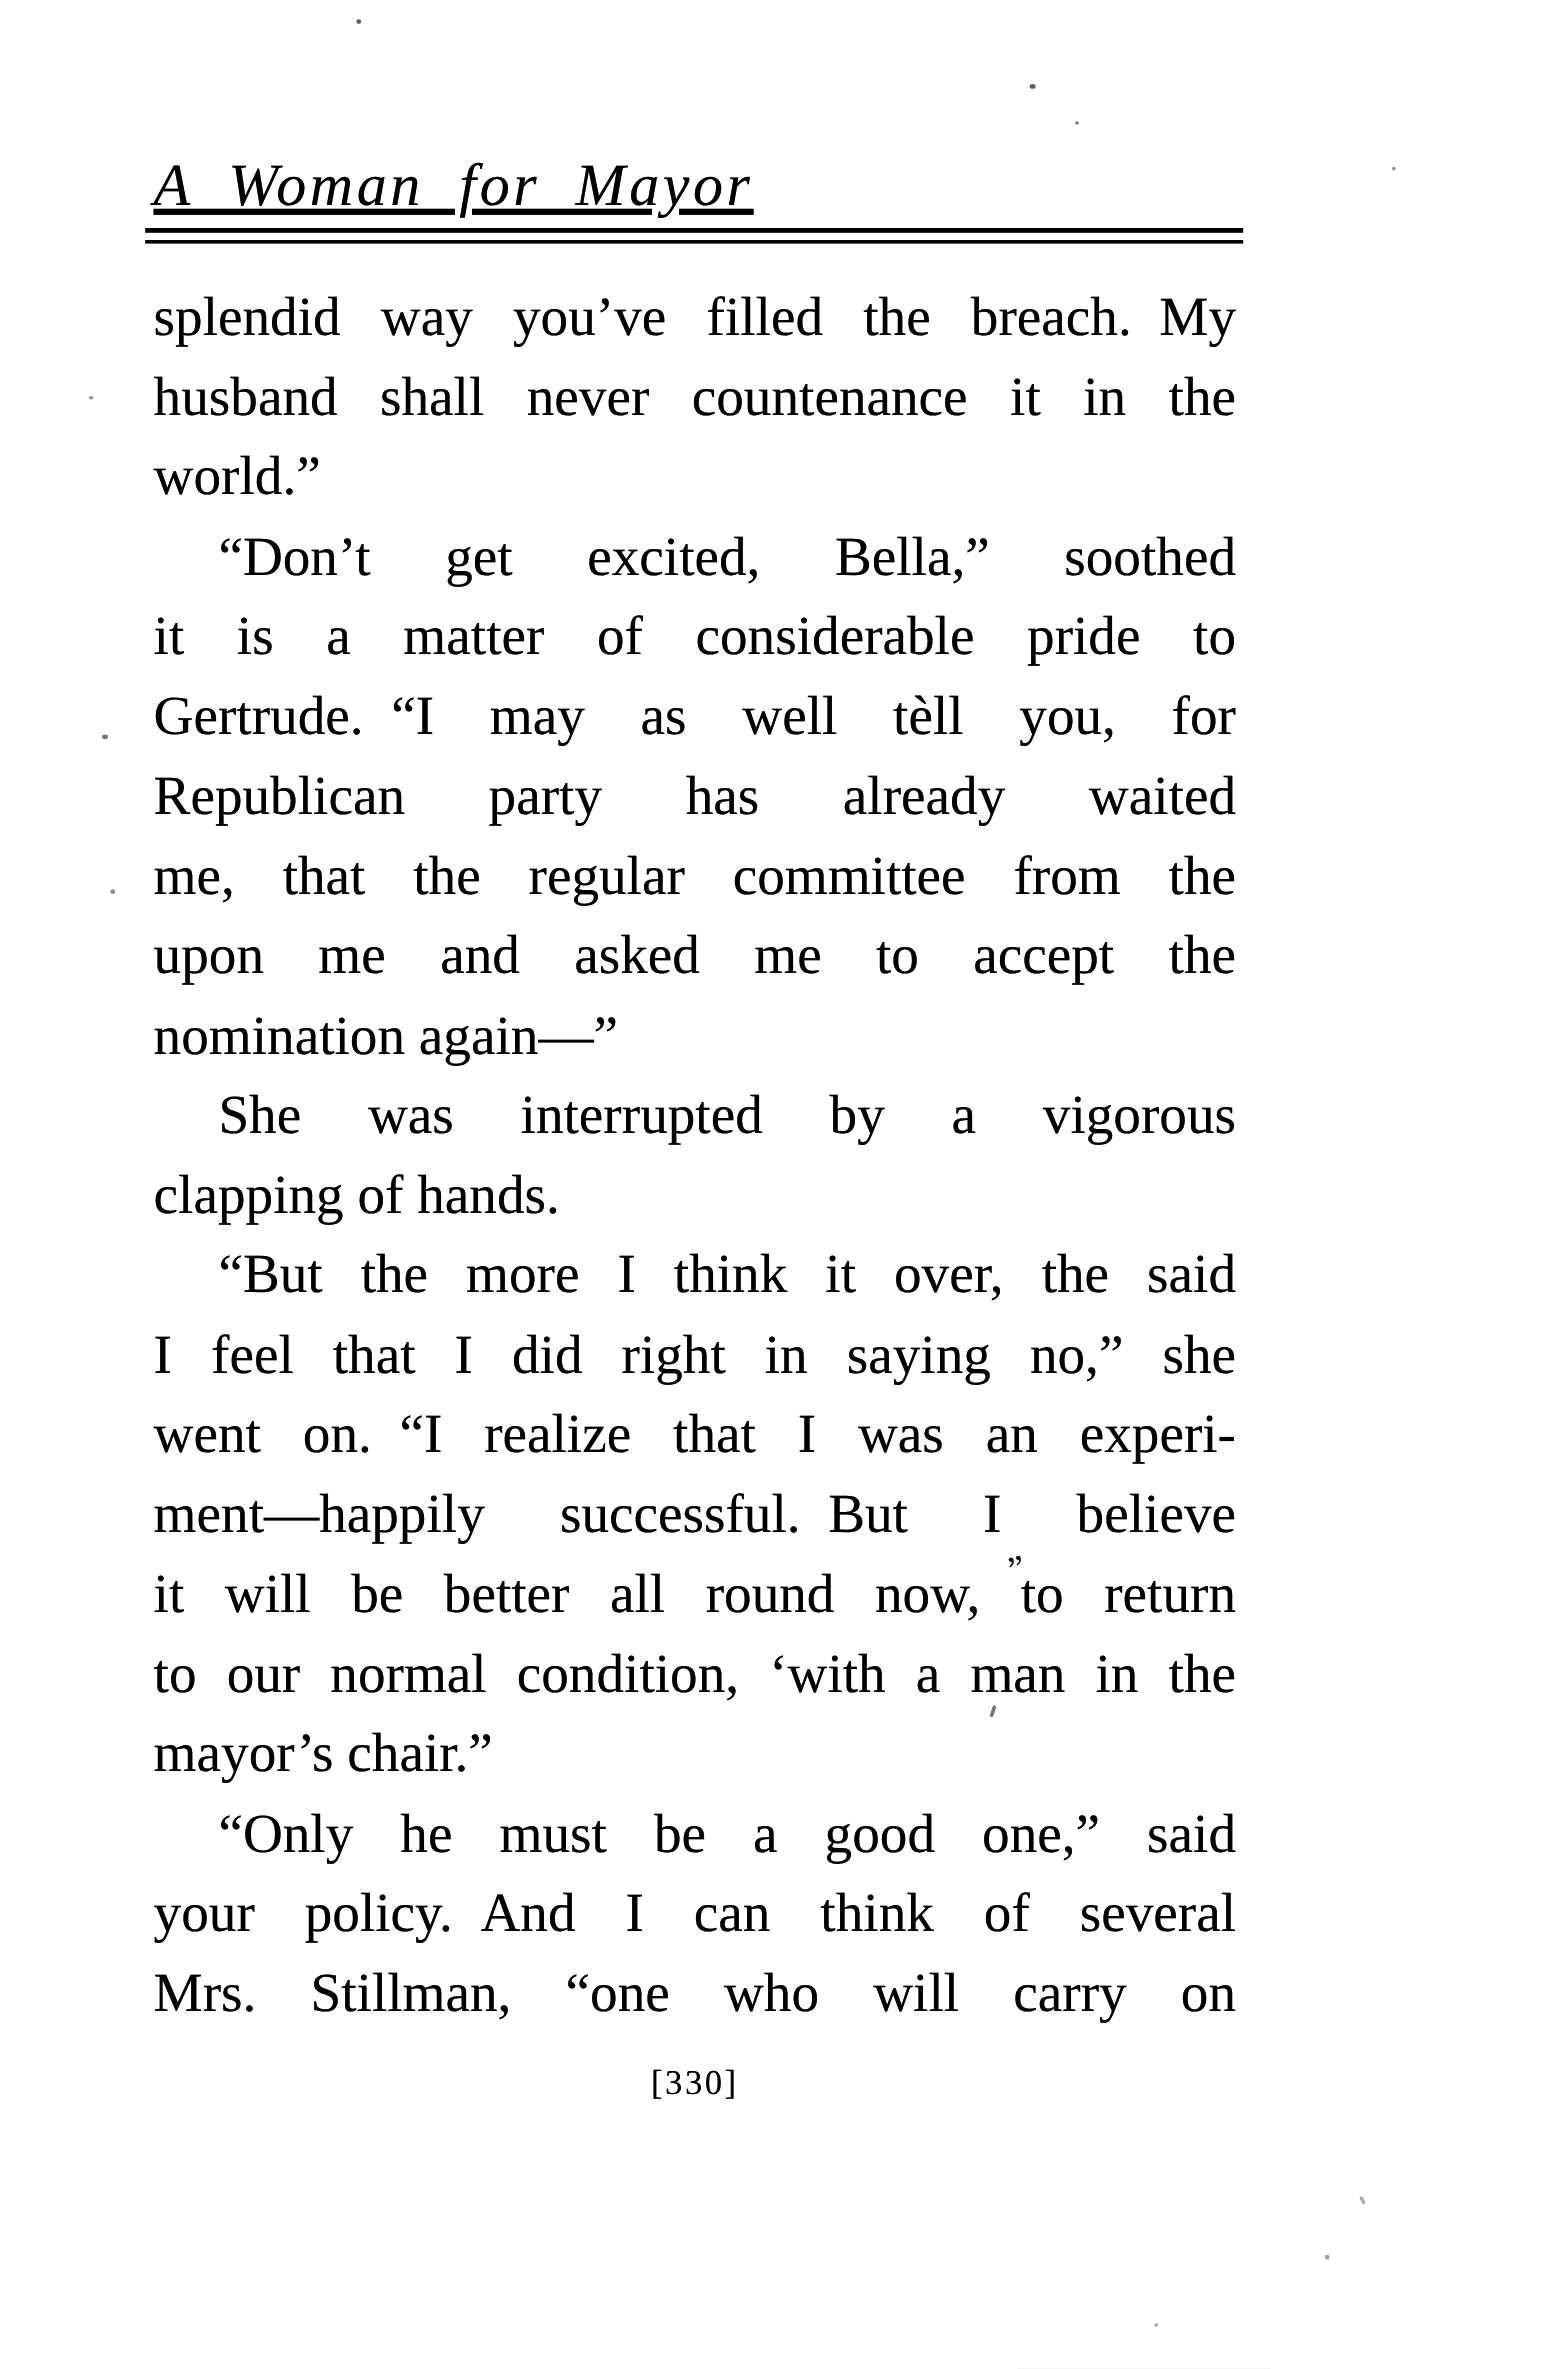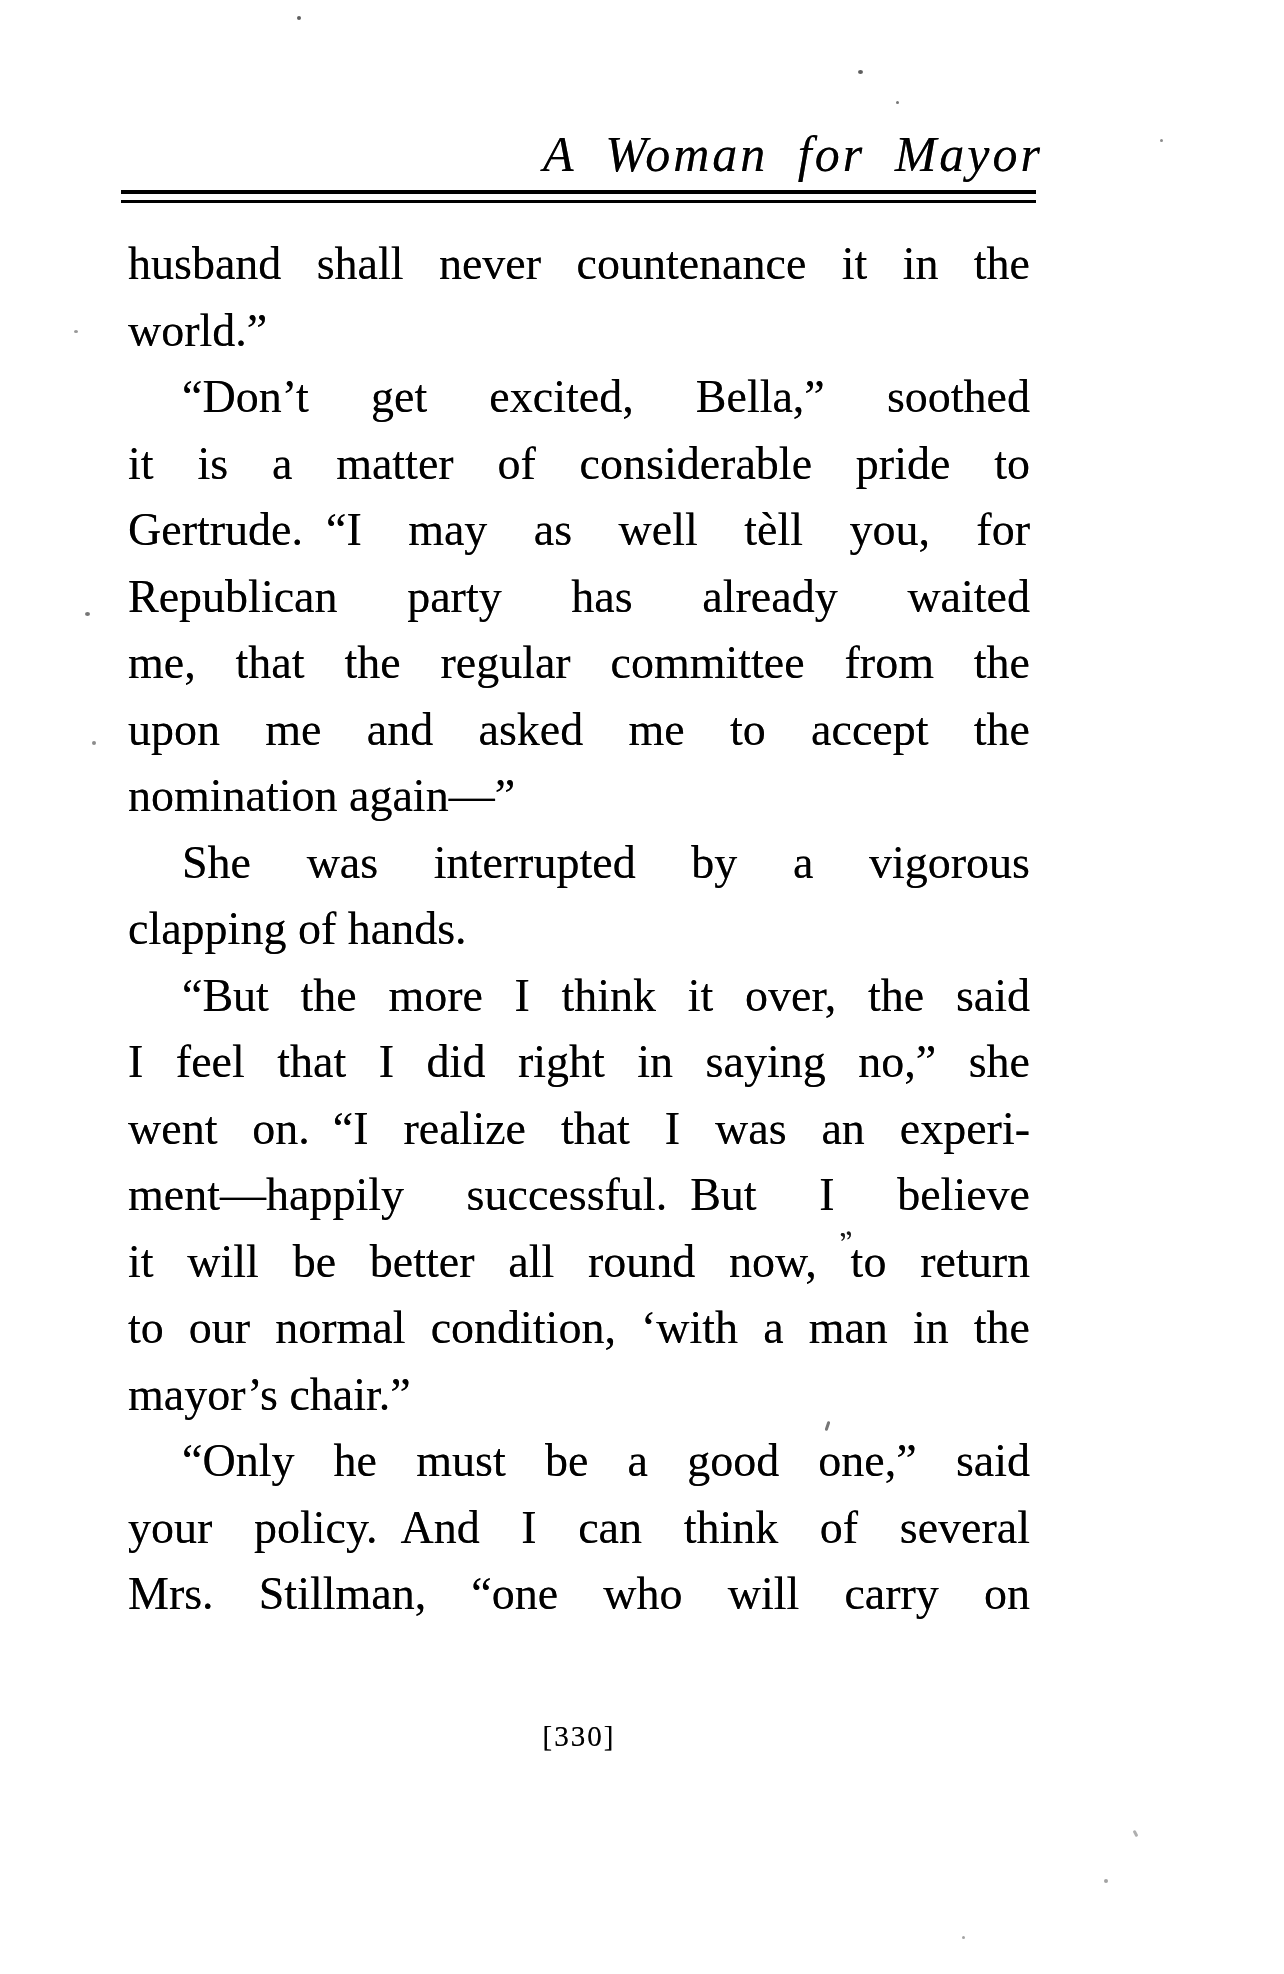--- a/index.html
+++ b/index.html
@@ -10,26 +10,27 @@
     background:#ffffff;
     color:#000;
     font-family:"Liberation Serif", serif;
     overflow:hidden;
     text-shadow:0 0 0.5px rgba(0,0,0,0.65);
   }
   .content {
     position:absolute; left:128px; top:0; width:902px; height:100%;
   }
   .running-head {
-    position:absolute; top:124px; left:13px; width:100%;
-    text-align:right;
+    position:absolute; top:124px; left:0; width:100%;
+    text-align:left;
     font-style:italic;
     font-size:50px; line-height:60px;
     letter-spacing:3px; word-spacing:14px;
     white-space:nowrap;
+    text-decoration:underline;
   }
   .rule-double {
     position:absolute; top:190px; left:-7px; width:915px; height:6px;
     border-top:4px solid #000;
     border-bottom:3px solid #000;
   }
   .body-text {
     position:absolute; top:231px; left:0; width:902px;
     font-size:46px; line-height:66.5px;
   }
@@ -67,20 +68,21 @@
   }
 </style>
 </head>
 <body>
 
 <div class="page">
   <div class="content">
     <div class="running-head">A Woman for Mayor</div>
     <div class="rule-double"></div>
     <div class="body-text">
+        <div class="line"><span>splendid way you’ve filled the breach. My</span></div>
         <div class="line"><span>husband shall never countenance it in the</span></div>
         <div class="line last"><span>world.”</span></div>
         <div class="line indent"><span>“Don’t get excited, Bella,” soothed</span></div>
         <div class="line"><span>it is a matter of considerable pride to</span></div>
         <div class="line"><span>Gertrude. “I may as well tèll you, for</span></div>
         <div class="line"><span>Republican party has already waited</span></div>
         <div class="line"><span>me, that the regular committee from the</span></div>
         <div class="line"><span>upon me and asked me to accept the</span></div>
         <div class="line last"><span>nomination again—”</span></div>
         <div class="line indent"><span>She was interrupted by a vigorous</span></div>

